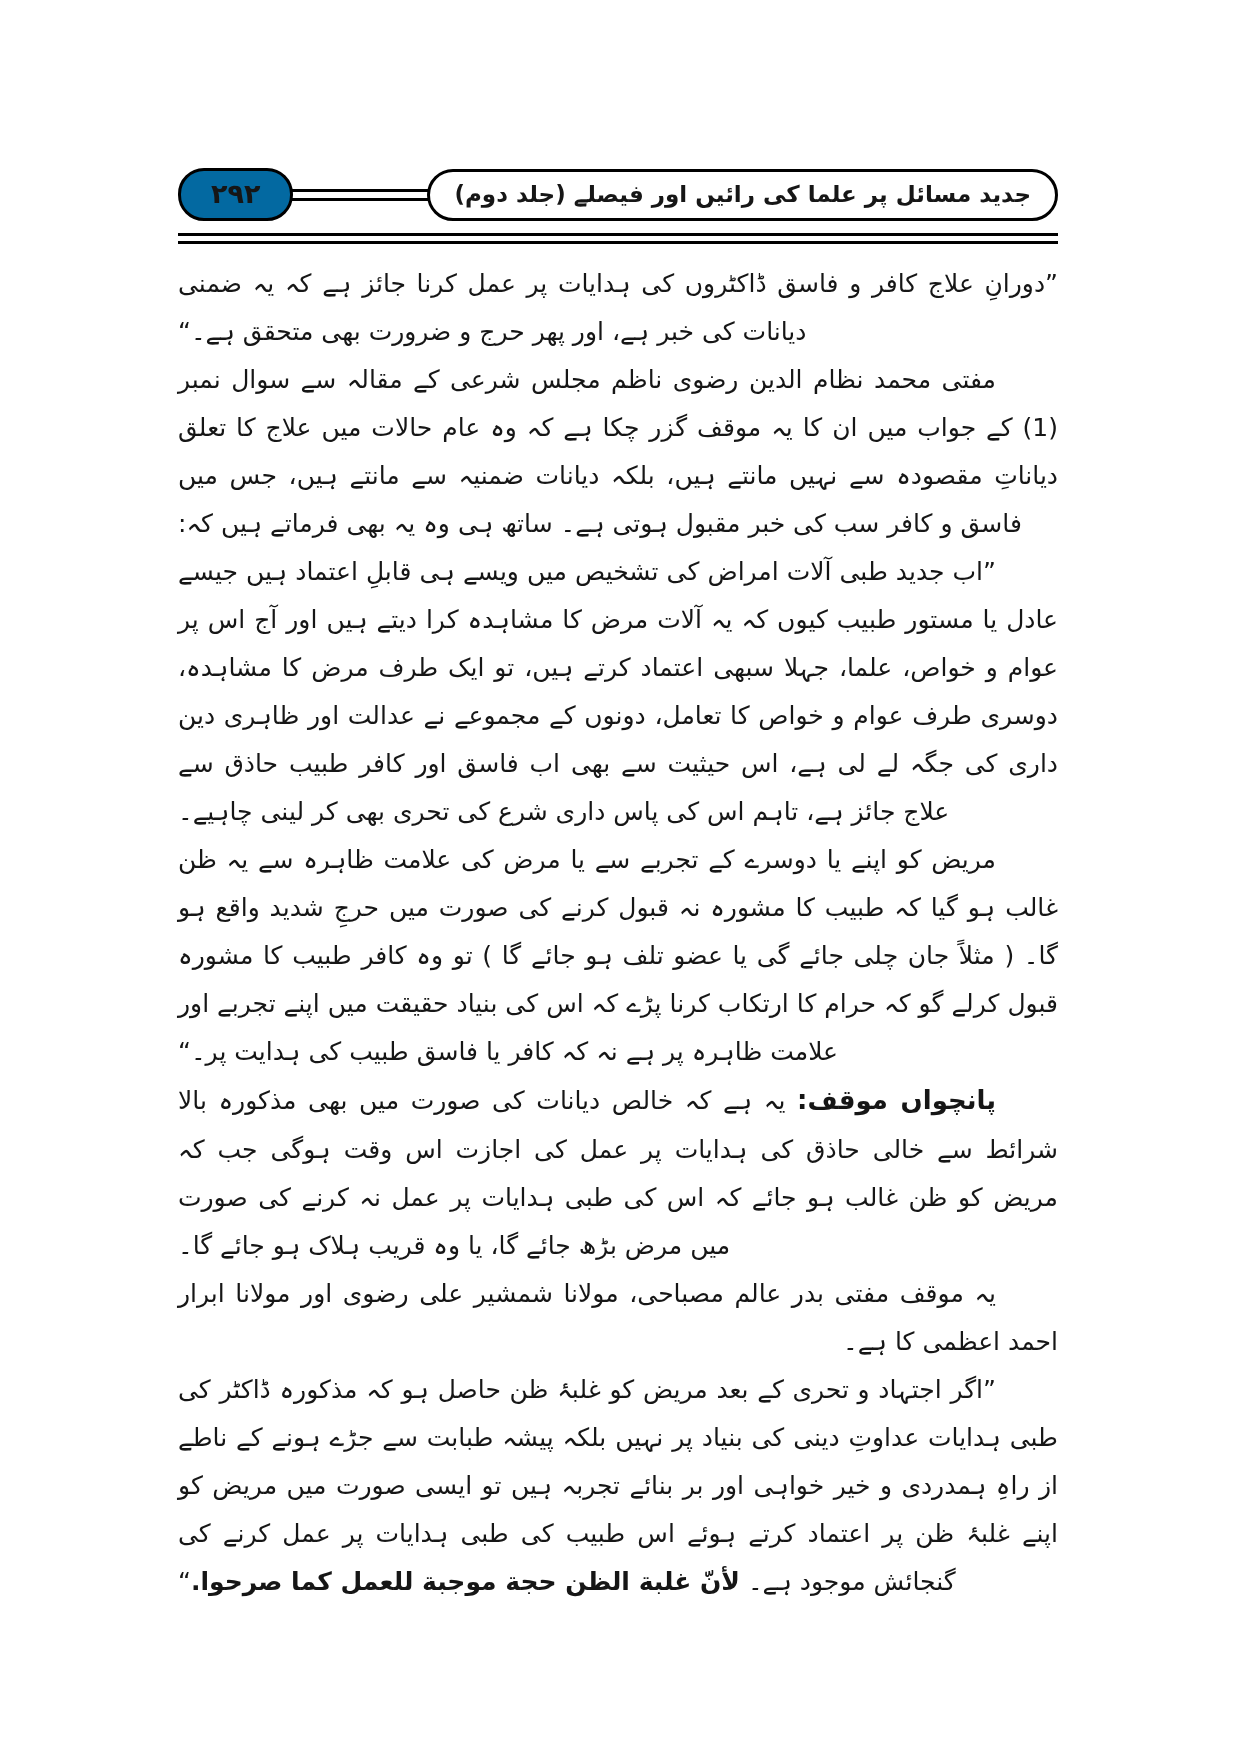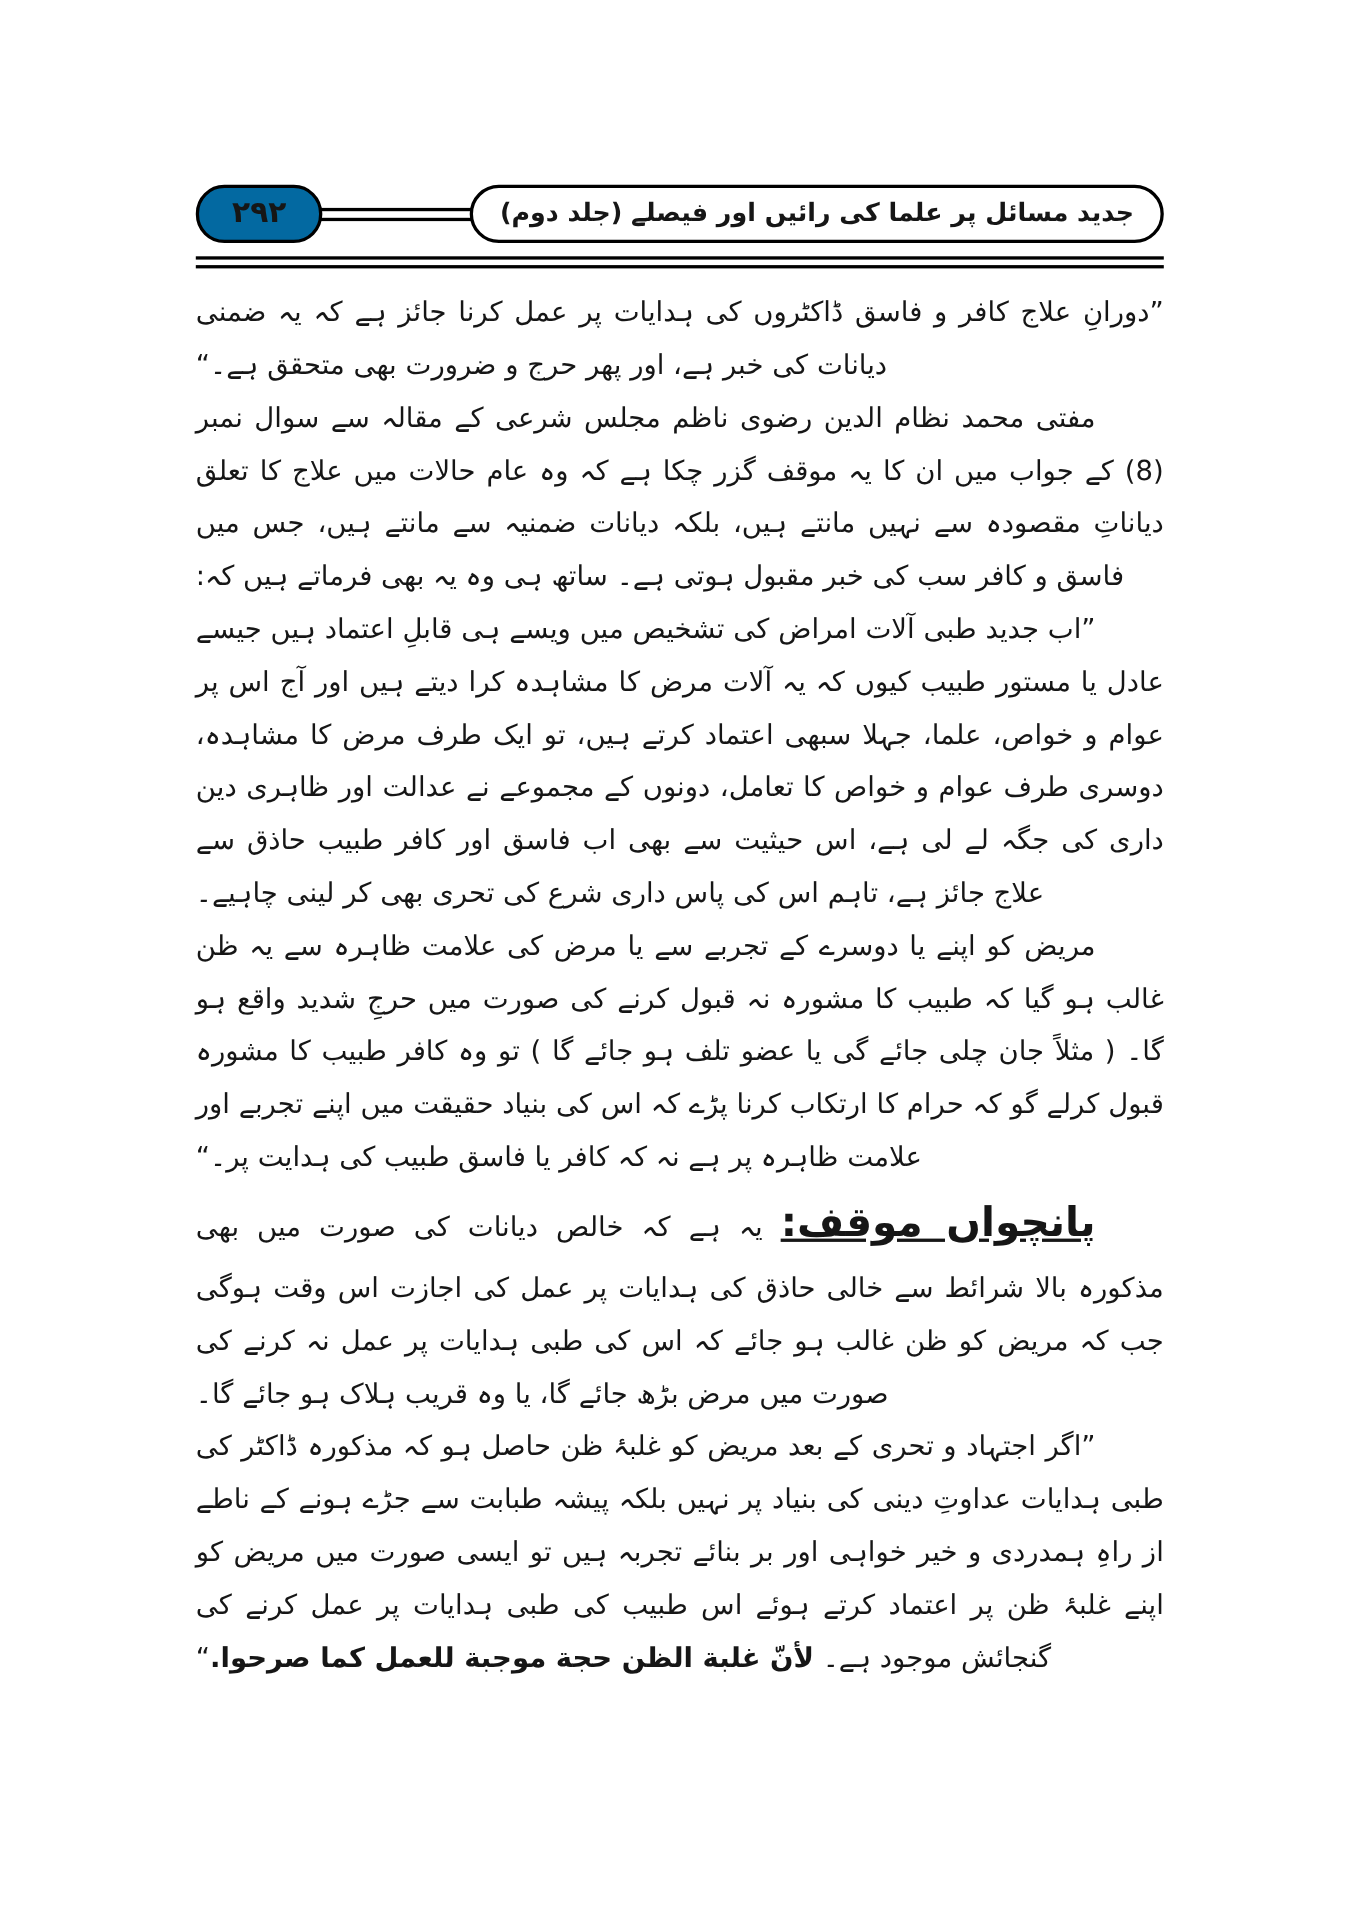--- a/index.html
+++ b/index.html
@@ -66,22 +66,21 @@
     direction:rtl;
     text-align:justify;
     font-size:25px;
     line-height:1.92;
   }
   .body-text p{margin:0;}
   .indent{text-indent:62px;}
   .last-left{text-align-last:left;}
   .lead{
     font-weight:bold;
-    font-size:37px;
-    text-decoration:underline;
+    font-size:26px;
   }
   .arabic{
     font-weight:bold;
   }
 </style>
 </head>
 <body>
 
 <div class="page">
   <div class="content">
@@ -94,28 +93,29 @@
       <div class="pagenum-pill">
         <span>۲۹۲</span>
       </div>
     </div>
     <div class="double-rule"></div>
 
     <div class="body-text">
 
       <p class="last-left">”دورانِ علاج کافر و فاسق ڈاکٹروں کی ہدایات پر عمل کرنا جائز ہے کہ یہ ضمنی دیانات کی خبر ہے، اور پھر حرج و ضرورت بھی متحقق ہے۔“</p>
 
-      <p class="indent last-left">مفتی محمد نظام الدین رضوی ناظم مجلس شرعی کے مقالہ سے سوال نمبر (8) کے جواب میں ان کا یہ موقف گزر چکا ہے کہ وہ عام حالات میں علاج کا تعلق دیاناتِ مقصودہ سے نہیں مانتے ہیں، بلکہ دیانات ضمنیہ سے مانتے ہیں، جس میں فاسق و کافر سب کی خبر مقبول ہوتی ہے۔ ساتھ ہی وہ یہ بھی فرماتے ہیں کہ:</p>
+      <p class="indent last-left">مفتی محمد نظام الدین رضوی ناظم مجلس شرعی کے مقالہ سے سوال نمبر (1) کے جواب میں ان کا یہ موقف گزر چکا ہے کہ وہ عام حالات میں علاج کا تعلق دیاناتِ مقصودہ سے نہیں مانتے ہیں، بلکہ دیانات ضمنیہ سے مانتے ہیں، جس میں فاسق و کافر سب کی خبر مقبول ہوتی ہے۔ ساتھ ہی وہ یہ بھی فرماتے ہیں کہ:</p>
 
       <p class="indent last-left">”اب جدید طبی آلات امراض کی تشخیص میں ویسے ہی قابلِ اعتماد ہیں جیسے عادل یا مستور طبیب کیوں کہ یہ آلات مرض کا مشاہدہ کرا دیتے ہیں اور آج اس پر عوام و خواص، علما، جہلا سبھی اعتماد کرتے ہیں، تو ایک طرف مرض کا مشاہدہ، دوسری طرف عوام و خواص کا تعامل، دونوں کے مجموعے نے عدالت اور ظاہری دین داری کی جگہ لے لی ہے، اس حیثیت سے بھی اب فاسق اور کافر طبیب حاذق سے علاج جائز ہے، تاہم اس کی پاس داری شرع کی تحری بھی کر لینی چاہیے۔</p>
 
       <p class="indent last-left">مریض کو اپنے یا دوسرے کے تجربے سے یا مرض کی علامت ظاہرہ سے یہ ظن غالب ہو گیا کہ طبیب کا مشورہ نہ قبول کرنے کی صورت میں حرجِ شدید واقع ہو گا۔ ( مثلاً جان چلی جائے گی یا عضو تلف ہو جائے گا ) تو وہ کافر طبیب کا مشورہ قبول کرلے گو کہ حرام کا ارتکاب کرنا پڑے کہ اس کی بنیاد حقیقت میں اپنے تجربے اور علامت ظاہرہ پر ہے نہ کہ کافر یا فاسق طبیب کی ہدایت پر۔“</p>
 
       <p class="indent last-left"><span class="lead">پانچواں موقف:</span><span> یہ ہے کہ خالص دیانات کی صورت میں بھی مذکورہ بالا شرائط سے خالی حاذق کی ہدایات پر عمل کی اجازت اس وقت ہوگی جب کہ مریض کو ظن غالب ہو جائے کہ اس کی طبی ہدایات پر عمل نہ کرنے کی صورت میں مرض بڑھ جائے گا، یا وہ قریب ہلاک ہو جائے گا۔</span></p>
 
+      <p class="indent">یہ موقف مفتی بدر عالم مصباحی، مولانا شمشیر علی رضوی اور مولانا ابرار احمد اعظمی کا ہے۔</p>
 
 
       <p class="indent last-left"><span>”اگر اجتہاد و تحری کے بعد مریض کو غلبۂ ظن حاصل ہو کہ مذکورہ ڈاکٹر کی طبی ہدایات عداوتِ دینی کی بنیاد پر نہیں بلکہ پیشہ طبابت سے جڑے ہونے کے ناطے از راہِ ہمدردی و خیر خواہی اور بر بنائے تجربہ ہیں تو ایسی صورت میں مریض کو اپنے غلبۂ ظن پر اعتماد کرتے ہوئے اس طبیب کی طبی ہدایات پر عمل کرنے کی گنجائش موجود ہے۔ </span><span class="arabic">لأنّ غلبة الظن حجة موجبة للعمل كما صرحوا.</span><span>“</span></p>
 
 
     </div>
   </div>
 </div>
 
 </body></html>

